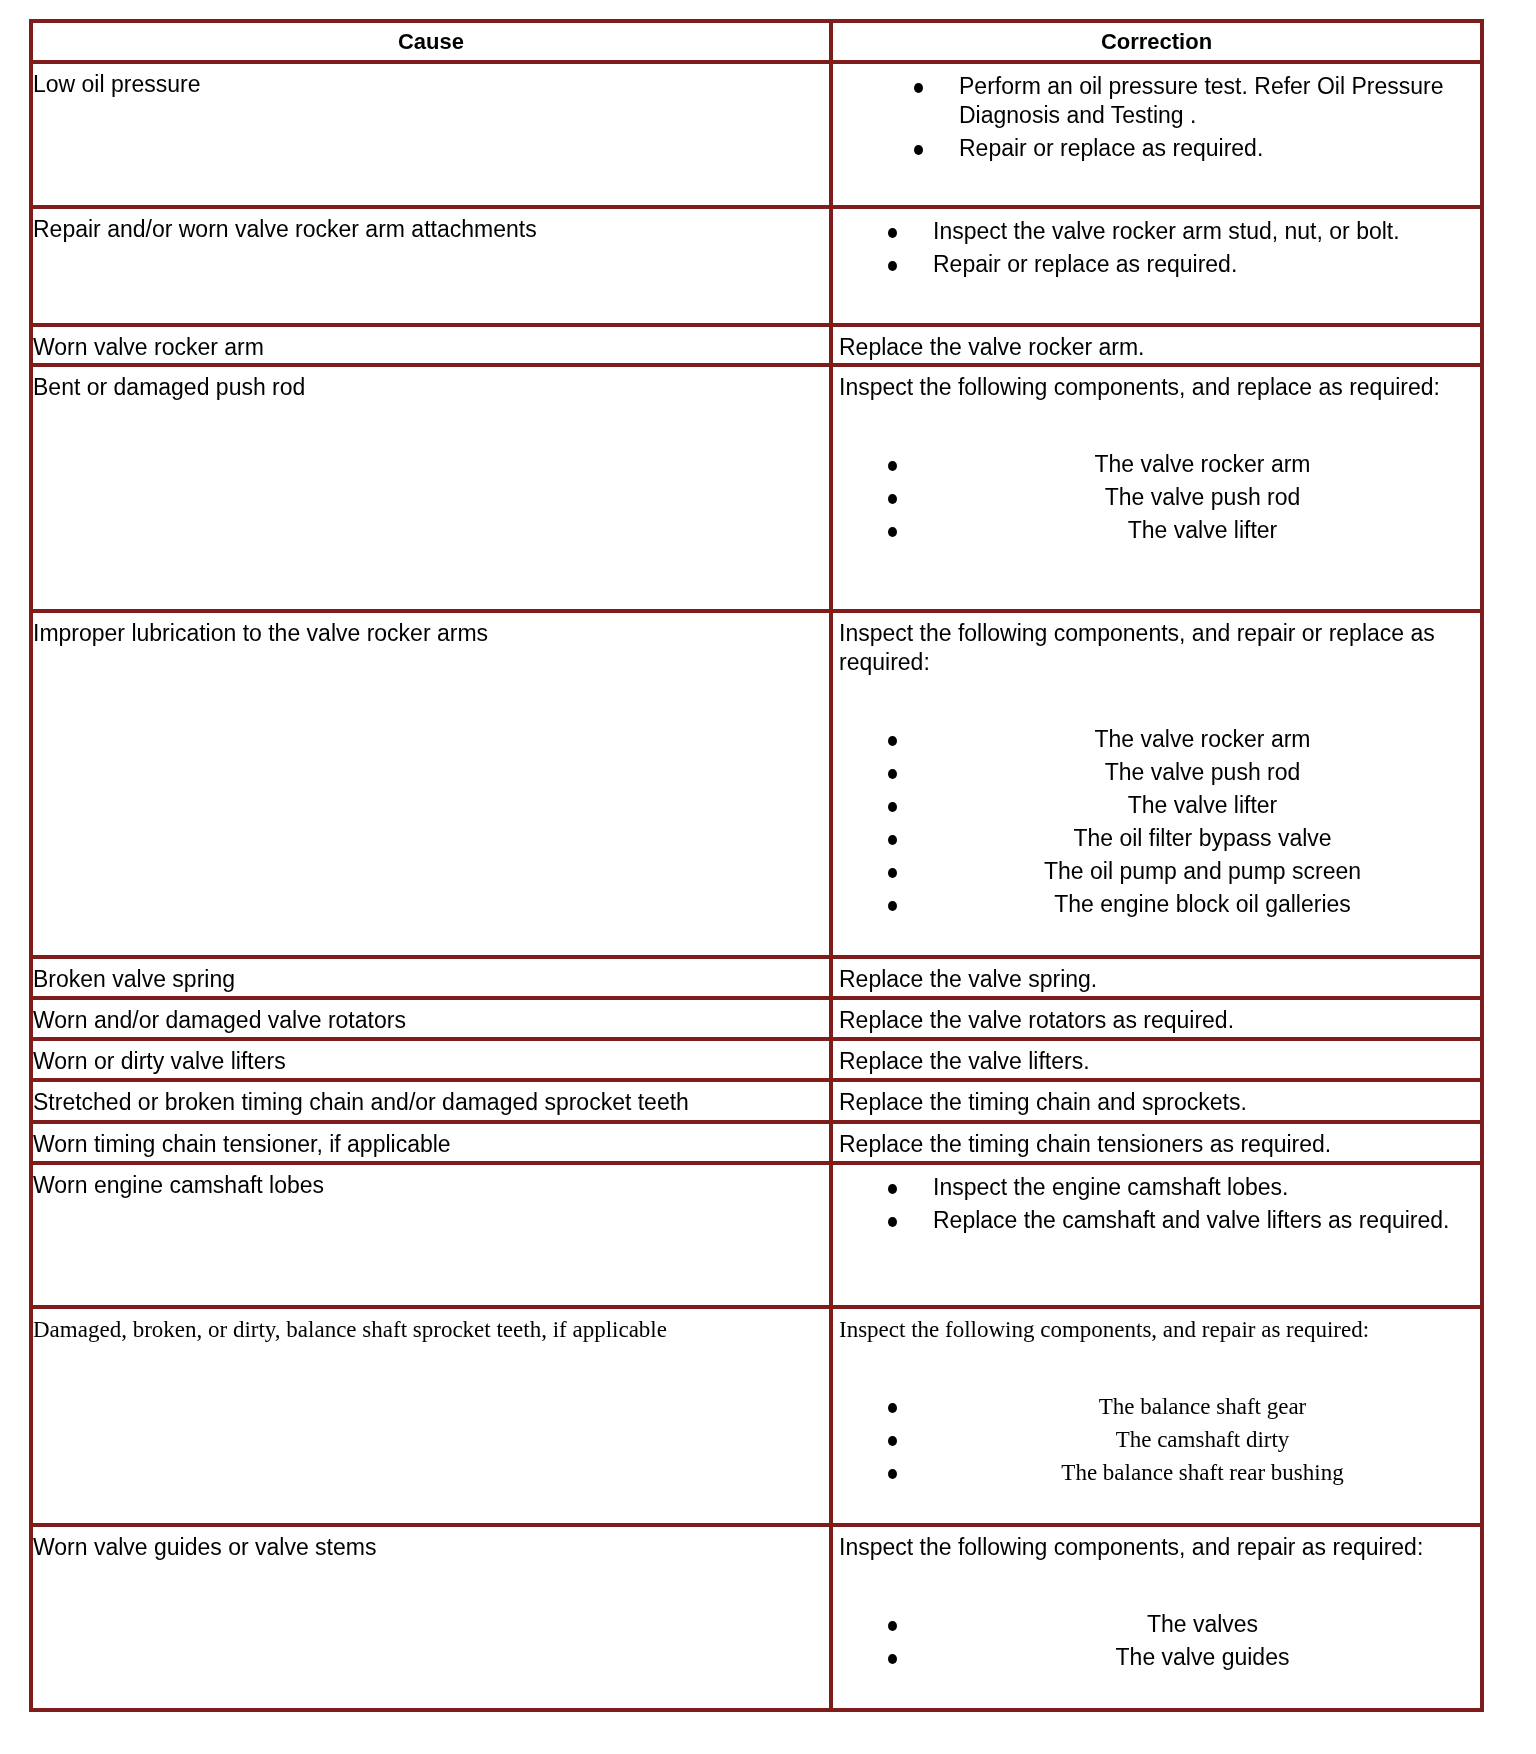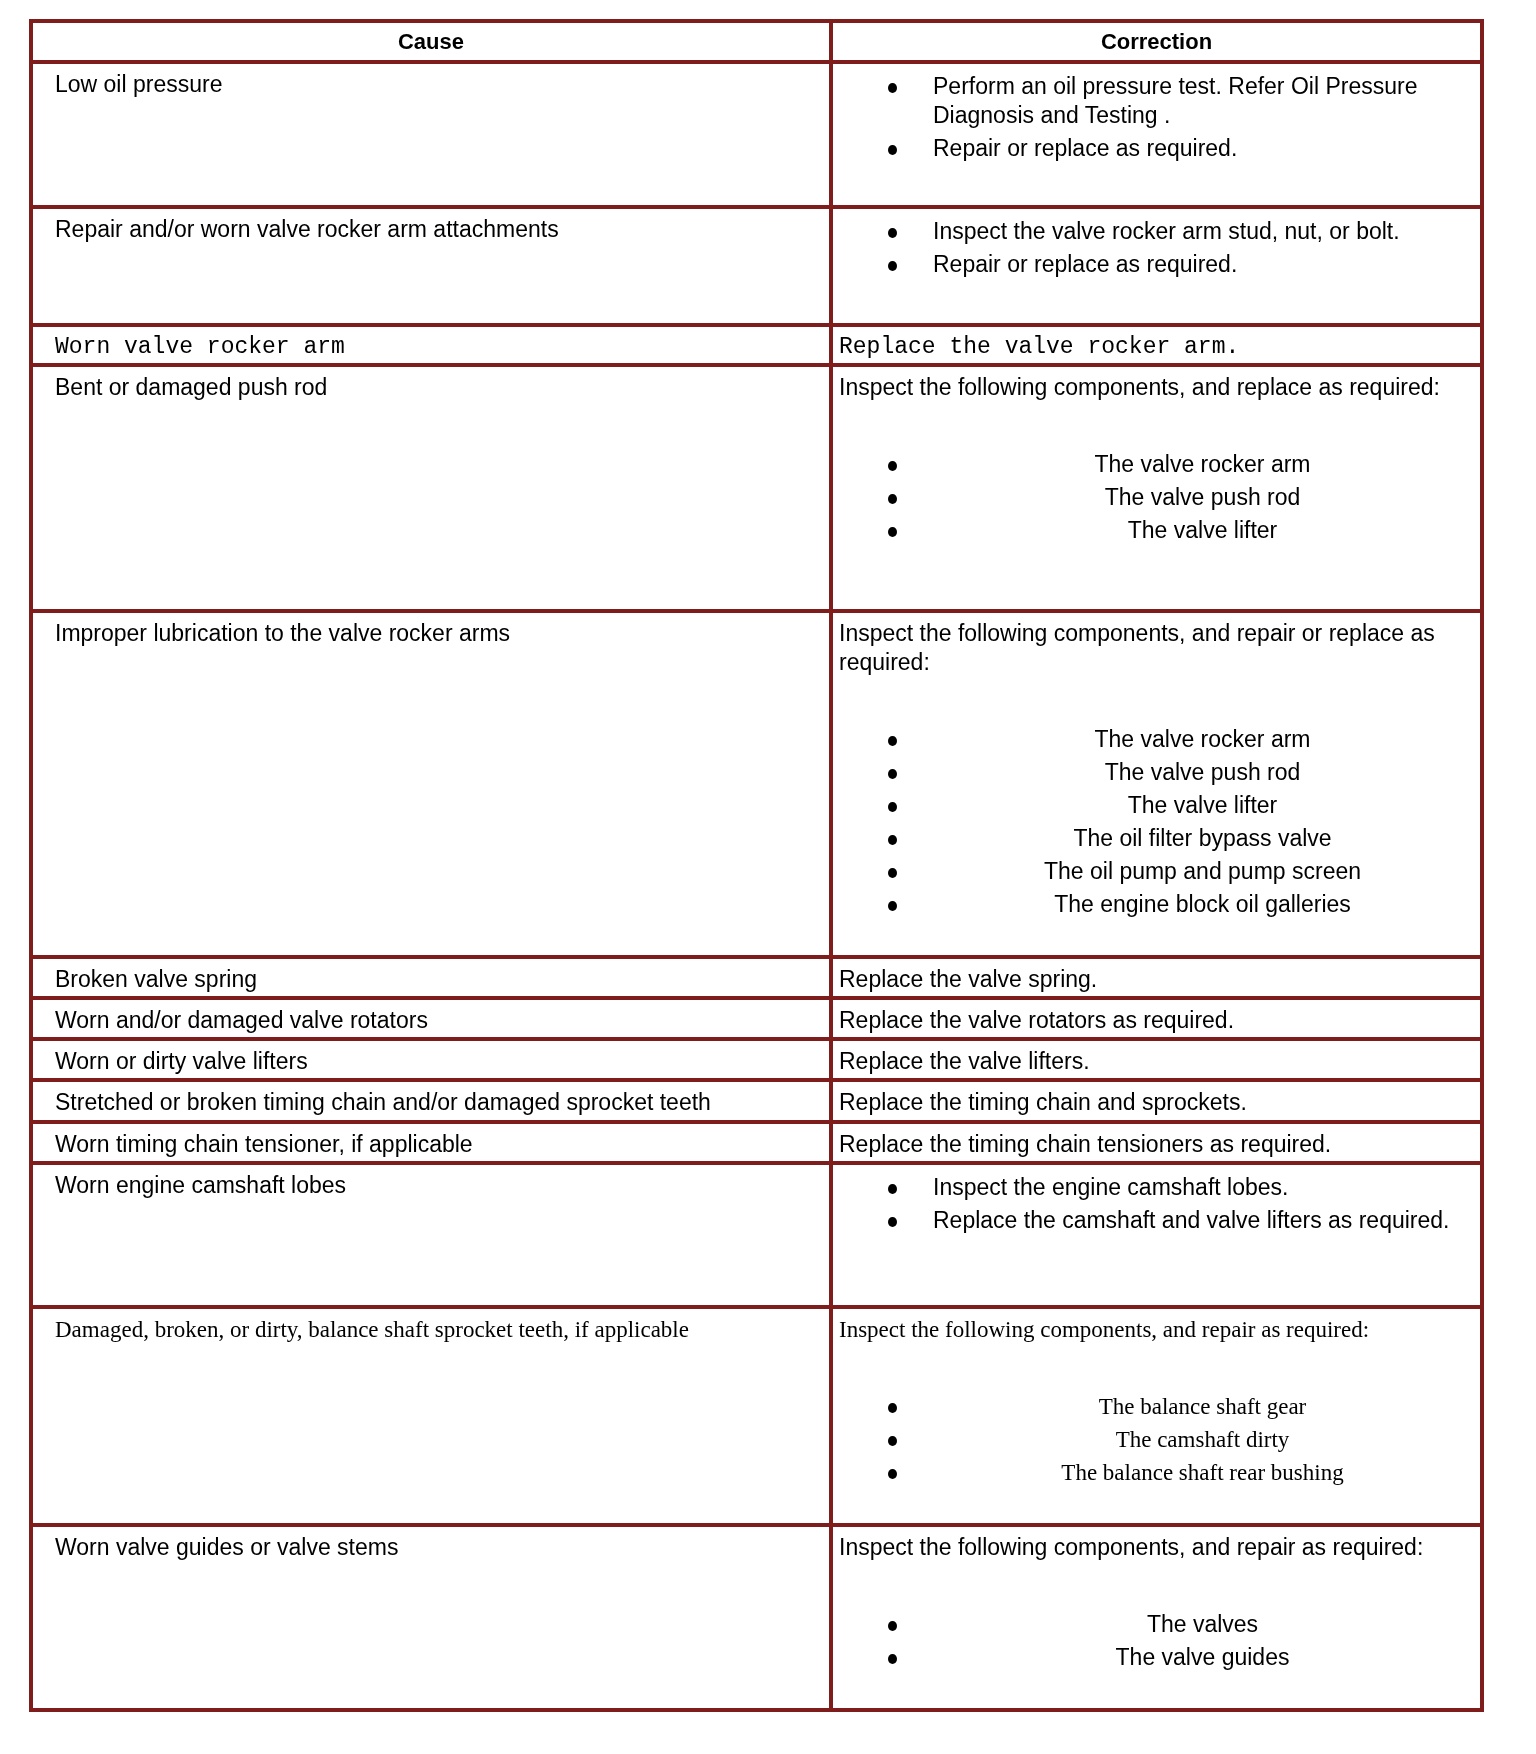--- a/index.html
+++ b/index.html
@@ -32,21 +32,21 @@
       line-height: 29px;
     }
     .tbl th {
       font-weight: bold;
       text-align: center;
       height: 37px;
       vertical-align: middle;
       font-size: 22px;
     }
     .cell-text {
-      padding: 6px 6px 0 22px;
+      padding: 6px 6px 0 0;
     }
     .intro {
       padding: 6px 6px 0 6px;
       margin: 0;
     }
     .intro + .blist {
       margin-top: 48px;
       text-align: center;
     }
     .blist {
@@ -83,38 +83,38 @@
       <th>Cause</th>
       <th>Correction</th>
     </tr>
   </thead>
   <tbody id="tbody">
       <tr style="height: 145px;">
         <td>
           <div class="cell-text">Low oil pressure</div>
         </td>
         <td>
-          <ul class="blist" style="margin-top: 8px;">
+          <ul class="blist" style="margin-top: 8px; margin-left: 26px;">
             <li><span class="bullet"></span><span>Perform an oil pressure test. Refer Oil Pressure Diagnosis and Testing .</span></li>
             <li><span class="bullet"></span><span>Repair or replace as required.</span></li>
           </ul>
         </td>
       </tr>
       <tr style="height: 118px;">
         <td>
           <div class="cell-text">Repair and/or worn valve rocker arm attachments</div>
         </td>
         <td>
           <ul class="blist" style="margin-top: 8px;">
             <li><span class="bullet"></span><span>Inspect the valve rocker arm stud, nut, or bolt.</span></li>
             <li><span class="bullet"></span><span>Repair or replace as required.</span></li>
           </ul>
         </td>
       </tr>
-      <tr style="height: 40px; font-family: Liberation Mono, monospace;">
+      <tr style="height: 40px;">
         <td>
           <div class="cell-text">Worn valve rocker arm</div>
         </td>
         <td>
           <div class="intro">Replace the valve rocker arm.</div>
         </td>
       </tr>
       <tr style="height: 246px;">
         <td>
           <div class="cell-text">Bent or damaged push rod</div>

